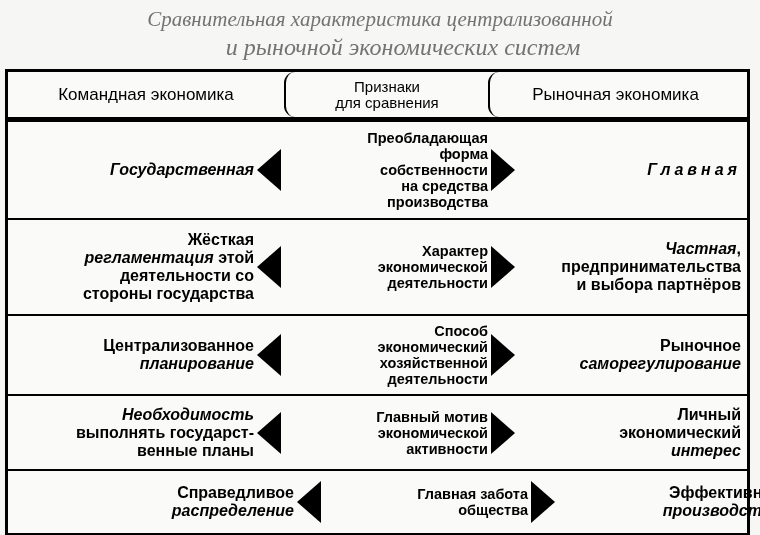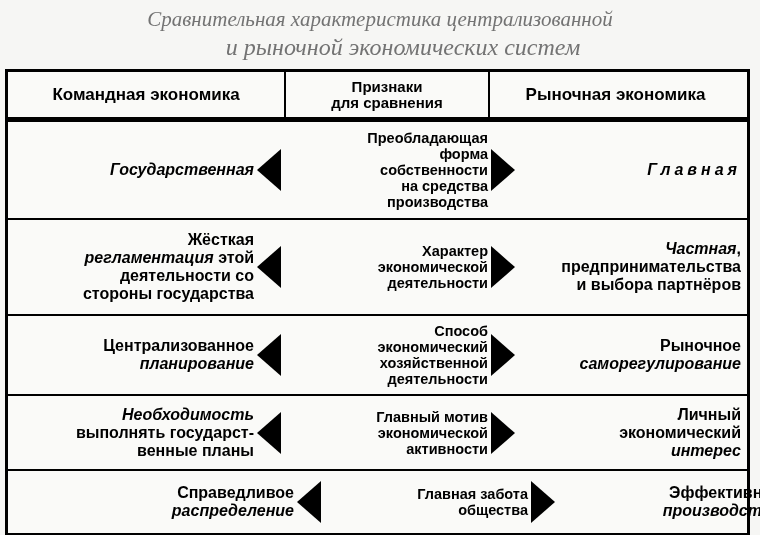--- a/index.html
+++ b/index.html
@@ -20,21 +20,21 @@
   .table {
     position: absolute; left: 5px; top: 69px; width: 739px;
     border: 3px solid #000; background: #fafaf8;
   }
   .hdr {
     display: grid; grid-template-columns: 276px 204px 253px;
     height: 45px; border-bottom: 3px solid #000;
   }
   .hdr > div {
     display: flex; align-items: center; justify-content: center; text-align: center;
-    font-weight: bold; font-size: 17px; line-height: 18px;
+    font-weight: normal; font-size: 17px; line-height: 18px; border-radius: 11px;
   }
   .hdr > div + div { border-left: 2px solid #000; }
   .hdr .mid { font-size: 15px; line-height: 16px; }
   .row {
     display: grid; grid-template-columns: 246px 30px 204px 30px 223px;
     align-items: center; border-top: 2px solid #000;
   }
   .row:first-of-type { border-top: none; }
   .cell {
     text-align: right; font-weight: bold; font-size: 16px; line-height: 18px;

